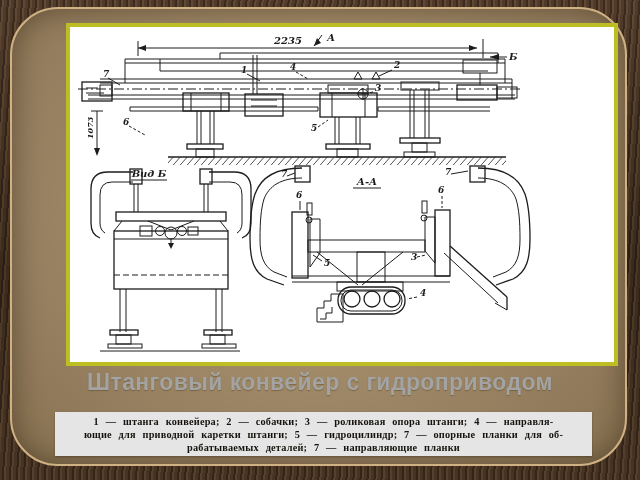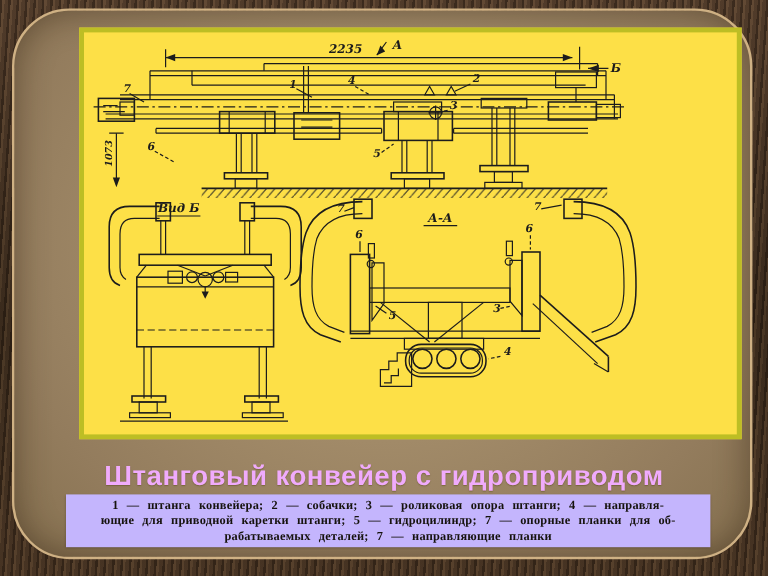--- a/index.html
+++ b/index.html
@@ -16,33 +16,32 @@
   }
   .slide-bg{
     position:absolute;left:10px;top:7px;right:13px;bottom:14px;
     border-radius:48px;
     border:2px solid #cfb184;
     background:radial-gradient(ellipse at 50% 42%, #b59c78 0%, #a18a68 45%, #937c5d 75%, #85704f 100%);
     box-shadow:inset 0 0 28px rgba(40,25,10,.45);
   }
   .panel{
     position:absolute;left:66px;top:23px;width:544px;height:335px;
-    background:#fde047;border:4px solid #bdbe24;box-sizing:content-box;
+    background:#ffffff;border:4px solid #bdbe24;box-sizing:content-box;
   }
   .panel svg{display:block;}
   .slide-title{
     position:absolute;left:20px;top:369px;width:600px;
     text-align:center;font-weight:bold;font-size:23px;letter-spacing:.4px;
-    color:#f0abfc;text-shadow:0 1px 1px rgba(60,50,0,.35);
+    color:#a3a3a3;text-shadow:0 1px 1px rgba(60,50,0,.35);
     font-family:"Liberation Sans",sans-serif;
-    margin-top:14px;
   }
   .caption-box{
     position:absolute;left:55px;top:412px;width:537px;height:44px;
-    background:#c4b5fd;box-sizing:border-box;padding-top:3px;
+    background:#e5e5e5;box-sizing:border-box;padding-top:3px;
     font-family:"Liberation Serif",serif;font-weight:bold;
     font-size:10.3px;line-height:13px;letter-spacing:.2px;word-spacing:4px;
     color:#16130e;text-align:center;
     box-shadow:0 1px 2px rgba(30,20,8,.35);
   }
   .d-ink{stroke:#1c1c1c;fill:none;stroke-width:1;}
   .d-ink2{stroke:#1c1c1c;fill:none;stroke-width:1.3;}
   text.dlab{font-family:"DejaVu Serif",serif;font-style:italic;font-weight:bold;fill:#1c1c1c;}
 </style>
 </head>

